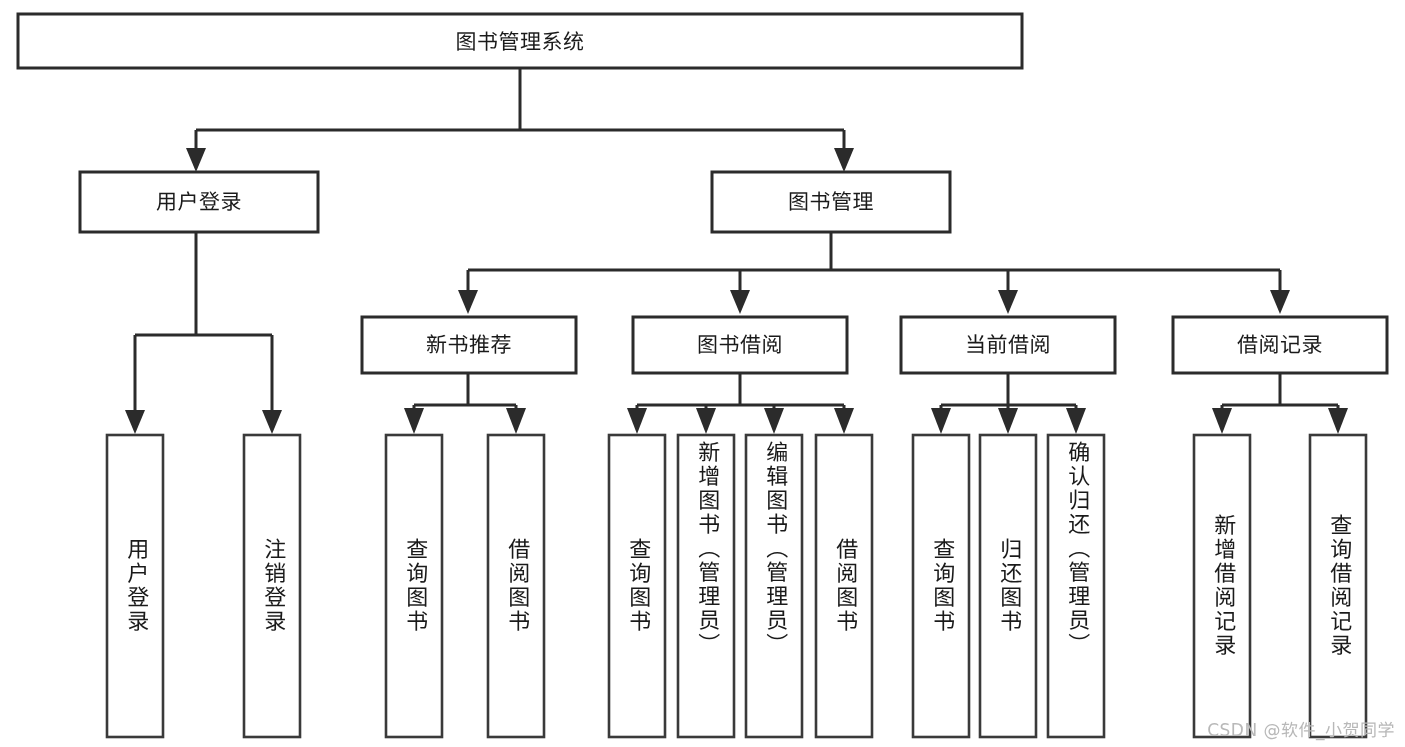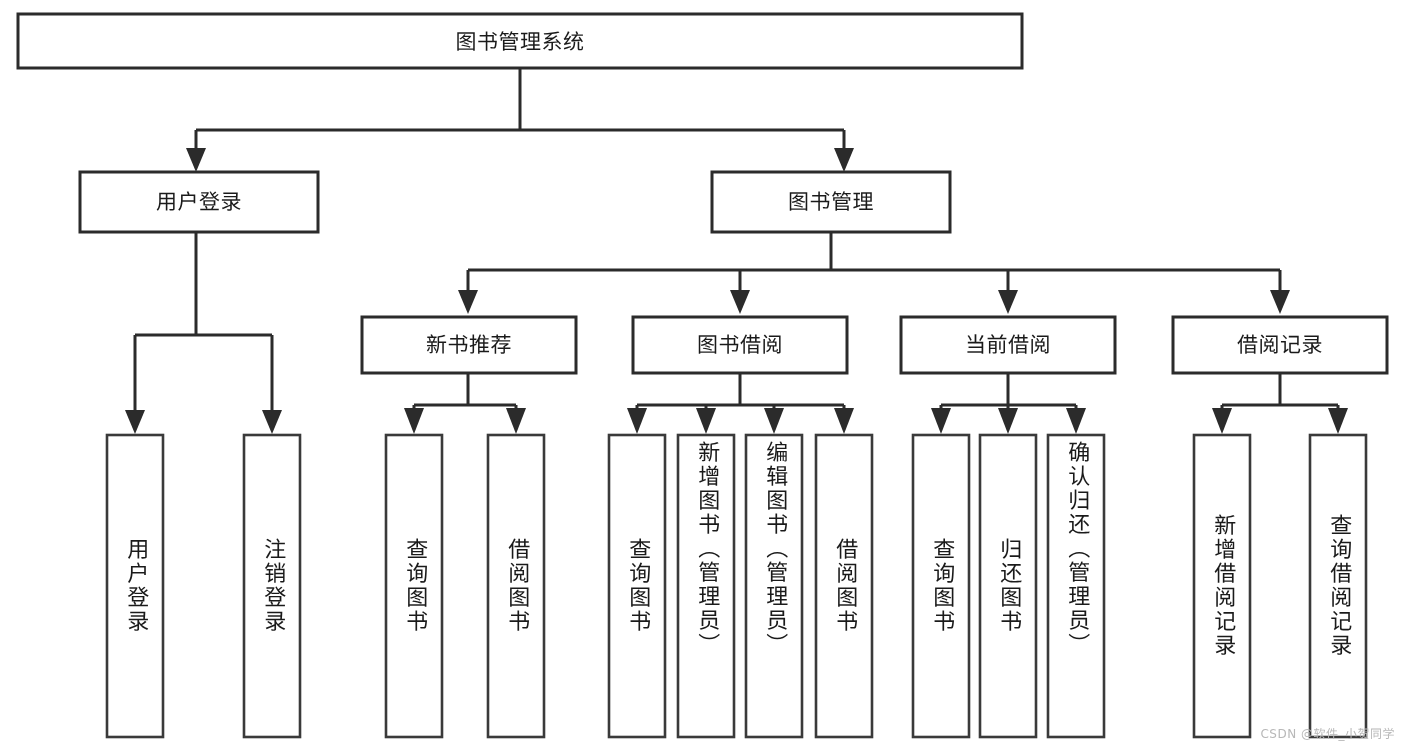--- a/index.html
+++ b/index.html
@@ -77,21 +77,21 @@
     color: #1a1a1a;
     letter-spacing: 2px;
     white-space: nowrap;
     text-align: center;
   }
   #watermark {
     position: absolute;
     right: 10px;
     bottom: 6px;
     font-family: "DejaVu Sans", "Liberation Sans", sans-serif;
-    font-size: 12px;
+    font-size: 17px;
     color: #b8b8b8;
     letter-spacing: 0.5px;
     user-select: none;
     white-space: nowrap;
   }
 </style>
 </head>
 <body>
 
 <div id="diagram-root">

